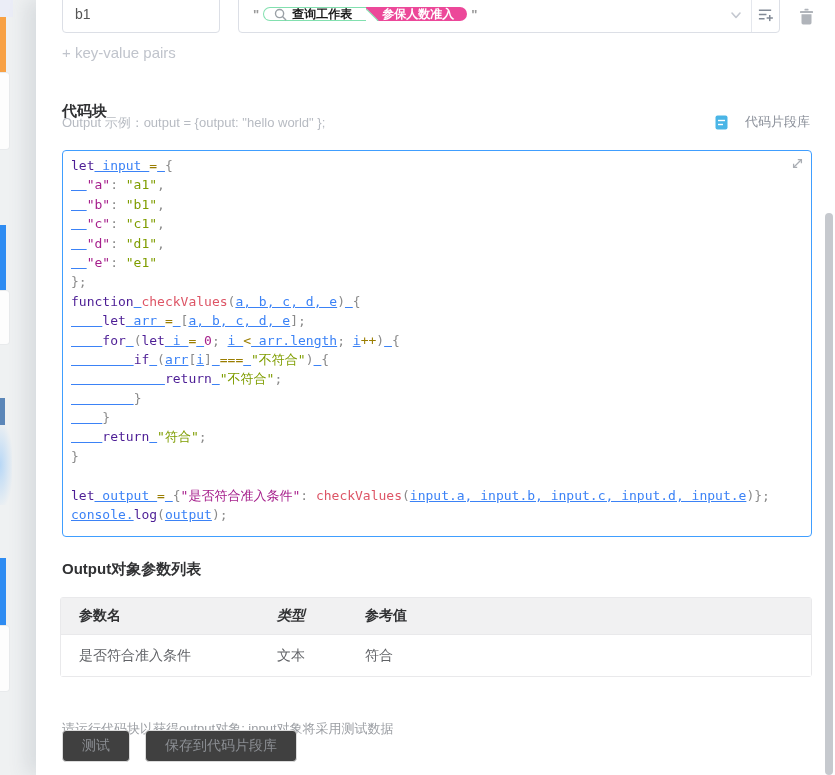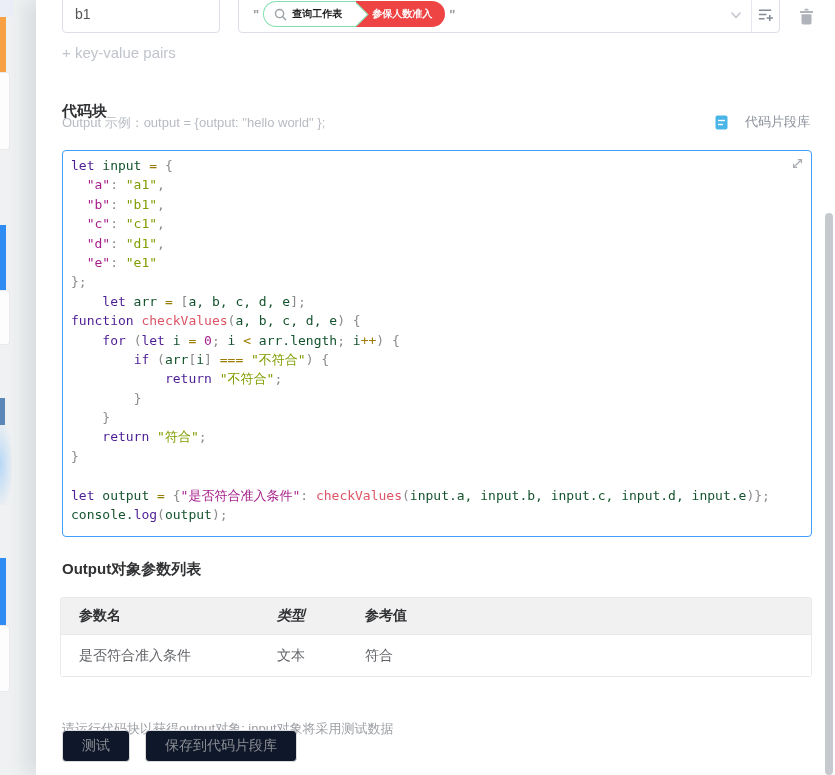--- a/index.html
+++ b/index.html
@@ -11,24 +11,24 @@
 
   
   #panel { position:absolute; left:36px; top:0; width:799px; height:775px; background:#ffffff;
            box-shadow:-10px 0 18px rgba(60,70,90,.12); }
 
   
   .field { position:absolute; top:-5px; height:38px; border:1px solid #dcdfe6; border-radius:4px; background:#fff; }
   #key-input { left:26px; width:158px; padding:0 12px; font-size:14px; color:#555; outline:none; font-family:"Liberation Sans",sans-serif; }
   #value-field { left:202px; width:542px; display:flex; align-items:center; padding-left:10px; }
   .quote { color:#999; font-size:13px; font-weight:bold; margin:0 4px; }
-  .tag { display:inline-flex; height:26px; align-items:stretch; font-size:10px; font-weight:bold; }
+  .tag { display:inline-flex; height:14px; align-items:stretch; font-size:12px; font-weight:bold; }
   .tag-left { display:flex; align-items:center; gap:5px; background:#fff; border:1px solid rgba(7,193,96,.5);
               border-right:none; border-radius:13px 0 0 13px; padding:0 14px 0 10px; color:#1a1a1a; }
-  .tag-right { position:relative; display:flex; align-items:center; background:#ef4444; color:#fff;
+  .tag-right { position:relative; display:flex; align-items:center; background:#ec4899; color:#fff;
                border-radius:0 13px 13px 0; padding:0 13px 0 16px; overflow:hidden; }
   .tag-right::before { content:""; position:absolute; left:-8px; top:5px; width:15px; height:15px;
                background:#fff; transform:rotate(45deg); border:1px solid rgba(7,193,96,.5); }
   .addon { position:absolute; right:0; top:0; bottom:0; width:28px; border-left:1px solid #e4e7ed;
            display:flex; align-items:center; justify-content:center; cursor:pointer; }
   #chevron { position:absolute; right:36px; top:12px; }
   #trash-btn { position:absolute; left:758px; top:3px; width:24px; height:26px; display:flex; align-items:center; justify-content:center; cursor:pointer; }
 
   #add-pairs { position:absolute; left:26px; top:44px; font-size:15px; color:#c0c4cc; cursor:pointer; }
 
@@ -37,31 +37,31 @@
   #hint { position:absolute; left:26px; top:114px; font-size:13px; color:#b7bbc2; }
   #library-link { position:absolute; right:25px; top:113px; font-size:13px; color:#8a8f99; display:flex; align-items:center; gap:17px; cursor:pointer; }
 
   
   #code-block { position:absolute; left:26px; top:150px; width:750px; height:387px; border:1px solid #409eff;
                 border-radius:4px; background:#fff; overflow:hidden; }
   #expand-btn { position:absolute; right:7px; top:6px; cursor:pointer; }
   #code-lines { padding:5px 8px; font-family:"DejaVu Sans Mono","Liberation Mono",monospace; font-size:13px; }
   .code-line { white-space:pre; line-height:19.4px; height:19.4px; }
   .tk-kw { color:#4c1d95; } .tk-fn { color:#dd5566; } .tk-st { color:#7f9d00; }
-  .tk-pr, .tk-num { color:#a6208c; } .tk-op { color:#9a7d00; } .tk-pu { color:#8a8a8a; } .tk-pl { color:#14532d; }
+  .tk-pr, .tk-num { color:#a6208c; } .tk-op { color:#9a7d00; } .tk-pu { color:#8a8a8a; } .tk-pl { color:#3b82f6;text-decoration:underline; }
 
   #table-title { top:560px; }
   #param-table { position:absolute; left:24px; top:597px; width:752px; border:1px solid #e9e9eb; border-radius:3px;
                  border-collapse:separate; border-spacing:0; font-size:14px; background:#fff; }
   #param-table th { background:#f1f1f2; font-weight:bold; color:#303133; text-align:left; height:36px; padding:0 0 0 18px; }
   #param-table td { color:#606266; height:42px; padding:0 0 0 18px; border-top:1px solid #e9e9eb; background:#fff; }
   .col1 { width:198px;font-family:Liberation Mono, monospace; } .col2 { width:88px;font-style:italic; }
 
   #run-note { position:absolute; left:26px; top:720px; font-size:13px; color:#9b9ea3; }
-  .btn { position:absolute; top:730px; height:32px; border:1px solid #dbdbdb; border-radius:4px; background:#0f172a;
+  .btn { position:absolute; top:730px; height:32px; border:1px solid #dbdbdb; border-radius:4px; background:#404040;
          color:#8c8f94; font-size:14px; padding:0 19px; cursor:pointer; font-family:"Liberation Sans",sans-serif; }
   #test-btn { left:26px; }
   #save-btn { left:109px; }
 
   #scrollbar-thumb { position:absolute; left:825px; top:213px; width:8px; height:562px; background:#c6c9ce; border-radius:4px; }
 </style>
 </head>
 <body>
 
 <div id="backdrop">
@@ -140,22 +140,22 @@
       <polyline points="2.6,6.8 2.6,10.4 6.2,10.4" fill="none" stroke="#a9adb3" stroke-width="1.3"></polyline>
     </svg>
     <div id="code-lines">
         <div class="code-line"><span class="tk-kw">let</span><span class="tk-pl"> input </span><span class="tk-op">=</span><span class="tk-pl"> </span><span class="tk-pu">{</span></div>
         <div class="code-line"><span class="tk-pl">  </span><span class="tk-pr">"a"</span><span class="tk-pu">: </span><span class="tk-st">"a1"</span><span class="tk-pu">,</span></div>
         <div class="code-line"><span class="tk-pl">  </span><span class="tk-pr">"b"</span><span class="tk-pu">: </span><span class="tk-st">"b1"</span><span class="tk-pu">,</span></div>
         <div class="code-line"><span class="tk-pl">  </span><span class="tk-pr">"c"</span><span class="tk-pu">: </span><span class="tk-st">"c1"</span><span class="tk-pu">,</span></div>
         <div class="code-line"><span class="tk-pl">  </span><span class="tk-pr">"d"</span><span class="tk-pu">: </span><span class="tk-st">"d1"</span><span class="tk-pu">,</span></div>
         <div class="code-line"><span class="tk-pl">  </span><span class="tk-pr">"e"</span><span class="tk-pu">: </span><span class="tk-st">"e1"</span></div>
         <div class="code-line"><span class="tk-pu">};</span></div>
+        <div class="code-line"><span class="tk-kw">function</span><span class="tk-pl"> </span><span class="tk-fn">checkValues</span><span class="tk-pu">(</span><span class="tk-pl">a, b, c, d, e</span><span class="tk-pu">)</span><span class="tk-pl"> </span><span class="tk-pu">{</span></div>
         <div class="code-line"><span class="tk-pl">    </span><span class="tk-kw">let</span><span class="tk-pl"> arr </span><span class="tk-op">=</span><span class="tk-pl"> </span><span class="tk-pu">[</span><span class="tk-pl">a, b, c, d, e</span><span class="tk-pu">];</span></div>
-        <div class="code-line"><span class="tk-kw">function</span><span class="tk-pl"> </span><span class="tk-fn">checkValues</span><span class="tk-pu">(</span><span class="tk-pl">a, b, c, d, e</span><span class="tk-pu">)</span><span class="tk-pl"> </span><span class="tk-pu">{</span></div>
         <div class="code-line"><span class="tk-pl">    </span><span class="tk-kw">for</span><span class="tk-pl"> </span><span class="tk-pu">(</span><span class="tk-kw">let</span><span class="tk-pl"> i </span><span class="tk-op">=</span><span class="tk-pl"> </span><span class="tk-num">0</span><span class="tk-pu">; </span><span class="tk-pl">i </span><span class="tk-op">&lt;</span><span class="tk-pl"> arr.length</span><span class="tk-pu">; </span><span class="tk-pl">i</span><span class="tk-op">++</span><span class="tk-pu">)</span><span class="tk-pl"> </span><span class="tk-pu">{</span></div>
         <div class="code-line"><span class="tk-pl">        </span><span class="tk-kw">if</span><span class="tk-pl"> </span><span class="tk-pu">(</span><span class="tk-pl">arr</span><span class="tk-pu">[</span><span class="tk-pl">i</span><span class="tk-pu">]</span><span class="tk-pl"> </span><span class="tk-op">===</span><span class="tk-pl"> </span><span class="tk-st">"不符合"</span><span class="tk-pu">)</span><span class="tk-pl"> </span><span class="tk-pu">{</span></div>
         <div class="code-line"><span class="tk-pl">            </span><span class="tk-kw">return</span><span class="tk-pl"> </span><span class="tk-st">"不符合"</span><span class="tk-pu">;</span></div>
         <div class="code-line"><span class="tk-pl">        </span><span class="tk-pu">}</span></div>
         <div class="code-line"><span class="tk-pl">    </span><span class="tk-pu">}</span></div>
         <div class="code-line"><span class="tk-pl">    </span><span class="tk-kw">return</span><span class="tk-pl"> </span><span class="tk-st">"符合"</span><span class="tk-pu">;</span></div>
         <div class="code-line"><span class="tk-pu">}</span></div>
         <div class="code-line">&nbsp;</div>
         <div class="code-line"><span class="tk-kw">let</span><span class="tk-pl"> output </span><span class="tk-op">=</span><span class="tk-pl"> </span><span class="tk-pu">{</span><span class="tk-pr">"是否符合准入条件"</span><span class="tk-pu">: </span><span class="tk-fn">checkValues</span><span class="tk-pu">(</span><span class="tk-pl">input.a, input.b, input.c, input.d, input.e</span><span class="tk-pu">)};</span></div>
         <div class="code-line"><span class="tk-pl">console.</span><span class="tk-kw">log</span><span class="tk-pu">(</span><span class="tk-pl">output</span><span class="tk-pu">);</span></div>

